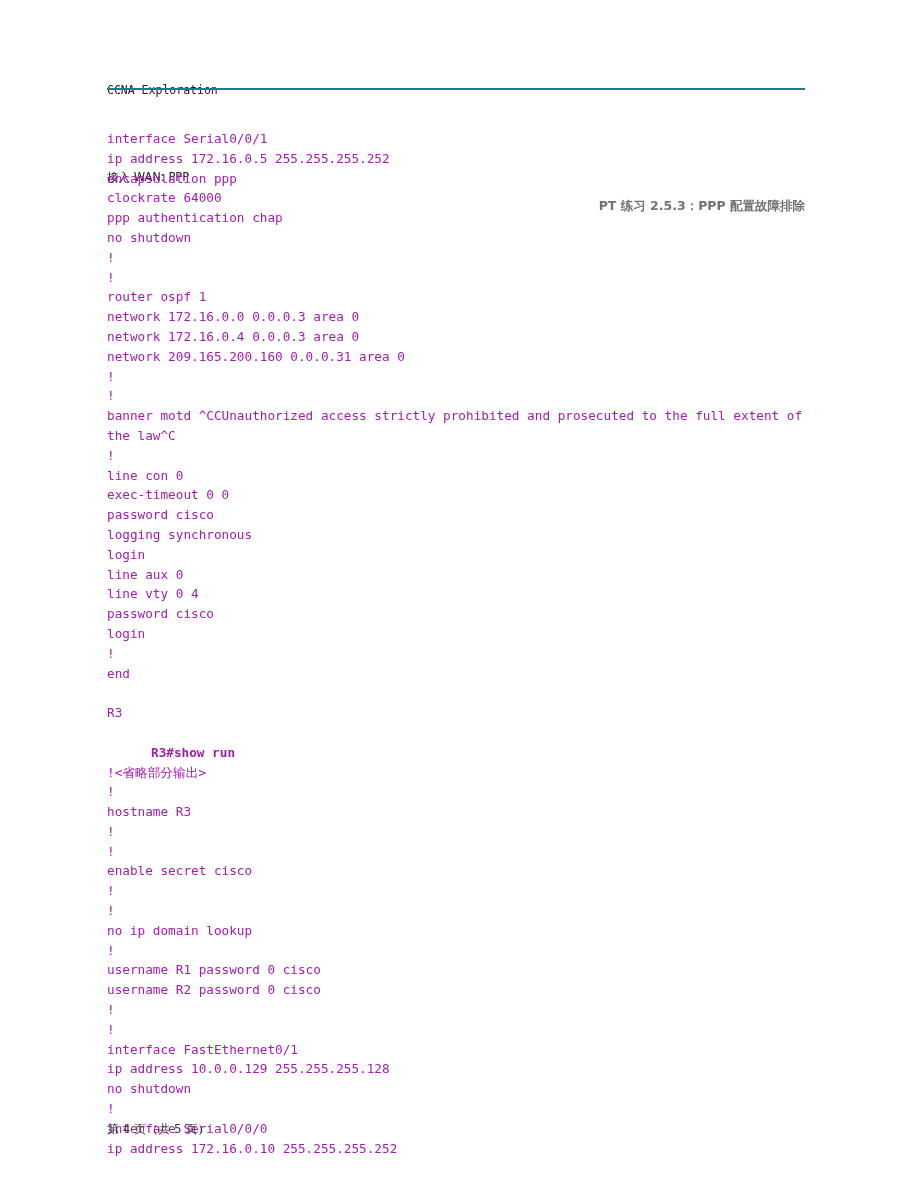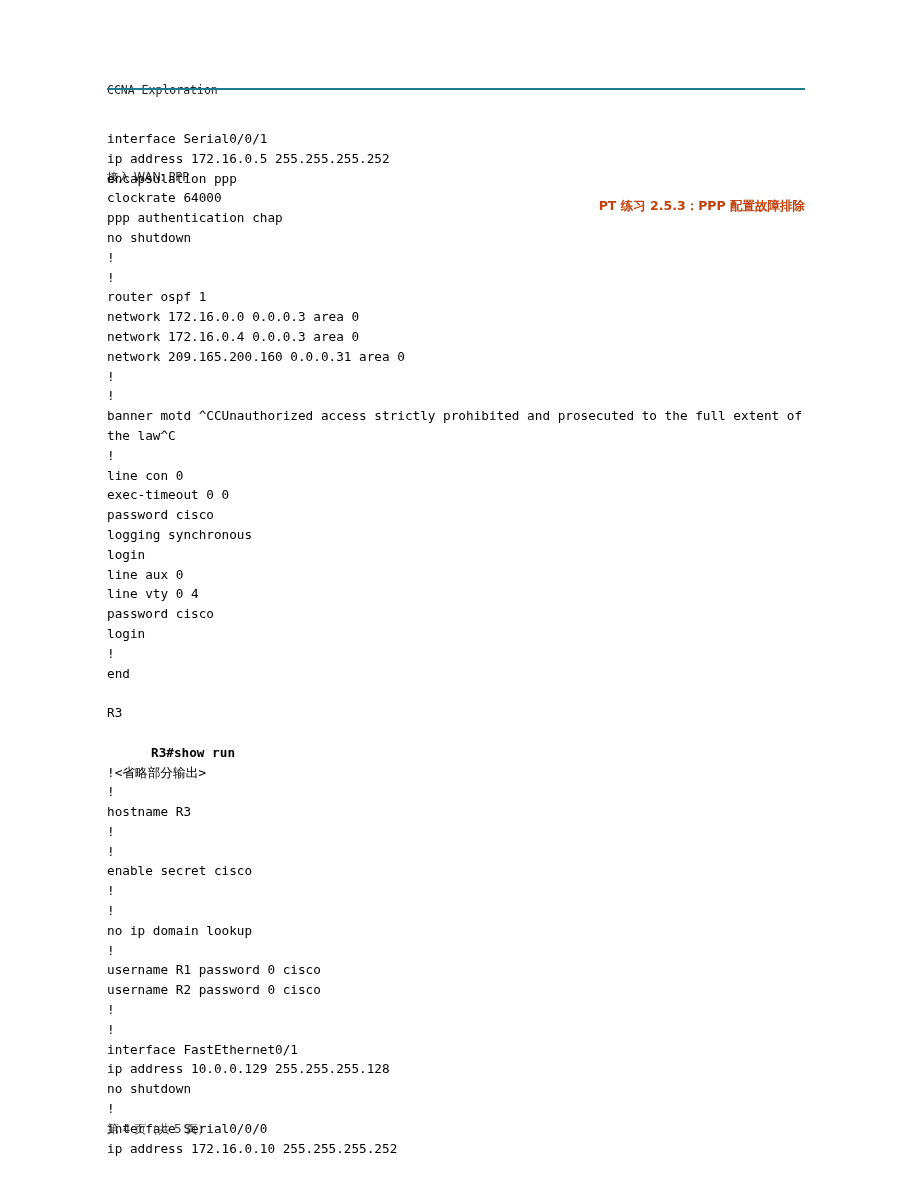--- a/index.html
+++ b/index.html
@@ -44,21 +44,21 @@
   }
   .header-left .line2 {
     font-family: "DejaVu Sans", sans-serif;
     font-size: 11.5px;
     margin-top: 40px;
   }
   .header-right {
     font-family: "DejaVu Sans", sans-serif;
     font-size: 12.5px;
     font-weight: bold;
-    color: #c2410c;
+    color: #737373;
     padding-bottom: 1px;
     white-space: nowrap;
   }
   .header-rule {
     position: absolute;
     left: 107px;
     top: 88px;
     width: 698px;
     height: 2.2px;
     background: #1c7b8e;
@@ -66,21 +66,21 @@
 
   
   .config {
     position: absolute;
     left: 107px;
     top: 129px;
     width: 700px;
     font-family: "DejaVu Sans Mono", monospace;
     font-size: 12.7px;
     line-height: 19.8px;
-    color: #000000;
+    color: #a21caf;
     white-space: pre-wrap;
     word-break: break-word;
   }
   .config .ln {
     display: block;
     min-height: 19.8px;
   }
   .config .ln.bold {
     font-weight: bold;
     padding-left: 44px;

